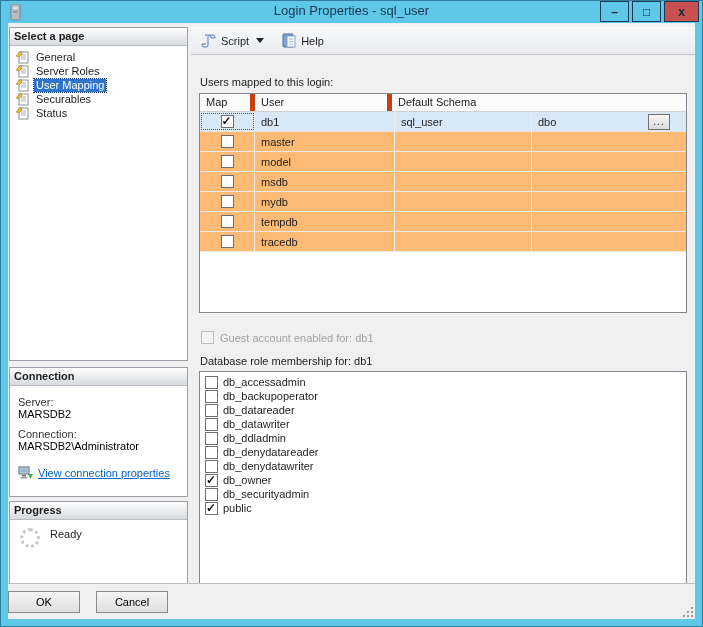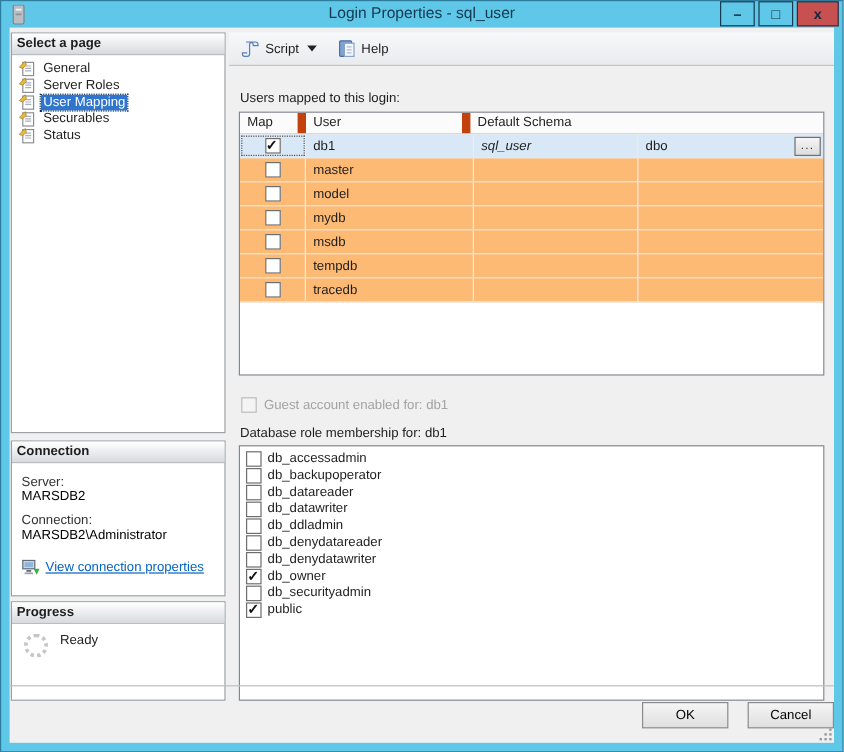--- a/index.html
+++ b/index.html
@@ -61,55 +61,55 @@
   .caret { width: 0; height: 0; border-left: 4px solid transparent;
            border-right: 4px solid transparent; border-top: 5px solid #222; margin-left: 3px; }
   .section-label { position: absolute; left: 9px; }
   .lbl-users { top: 53px; }
   .lbl-roles { top: 332px; }
   
   .utable { position: absolute; left: 8px; top: 70px; width: 488px; height: 220px;
             background: #fff; border: 1px solid #828790; overflow: hidden; }
   .thead { display: flex; height: 18px; background: #fbfbfb;
            border-bottom: 1px solid #d0d0d0; }
-  .th { padding: 2px 6px; border-right: 7px solid #c2410c; color: #222; }
+  .th { padding: 2px 6px; border-right: 5px solid #c2410c; color: #222; }
   .th:last-child { border-right: none; }
   .col-map { width: 55px; } .col-db { width: 140px; } .col-user { width: 137px; }
   .col-schema { flex: 1; }
   .trow { display: flex; height: 20px; border-bottom: 1px solid #e9e9e9;
           align-items: stretch; background: #fdba74; }
   .trow.selected { background: var(--row_selection, #d9e8f7); }
   .cell { padding: 3px 6px; border-right: 1px solid #ededed; display: flex; align-items: center; }
   .cell:last-child { border-right: none; }
   .cell-map { width: 55px; justify-content: center; }
   .trow.selected .cell-map { outline: 1px dotted #555; outline-offset: -2px; }
-  .cell-db { width: 140px; } .cell-user { width: 137px; font-style: italic; }
-  .cell-schema { flex: 1; justify-content: space-between; padding-right: 2px; }
+  .cell-db { width: 140px; } .cell-user { width: 137px; }
+  .cell-schema { flex: 1; justify-content: space-between; padding-right: 16px; }
   .ellipsis-btn { width: 22px; height: 16px; border: 1px solid #707070;
                   background: linear-gradient(#f6f6f6, #dcdcdc);
                   font-size: 10px; line-height: 8px; text-align: center;
                   color: #333; letter-spacing: 1px; cursor: default; }
   
   .checkbox { width: 13px; height: 13px; border: 1px solid #6e6e6e; background: #fff;
               position: relative; flex: none; cursor: default; }
   .checkbox.checked::after { content: "✓"; position: absolute; left: 0px; top: -2px;
                              font-size: 12px; font-weight: bold; color: #111; }
   .checkbox.disabled { border-color: #bcbcbc; background: #f4f4f4; }
   .guest-row { position: absolute; left: 10px; top: 308px; display: flex;
                align-items: center; gap: 6px; color: #a3a3a3; }
   
   .rolelist { position: absolute; left: 8px; top: 348px; width: 488px; height: 213px;
               background: #fff; border: 1px solid #828790; padding: 3px 0;
               overflow: hidden; }
   .role-item { display: flex; align-items: center; gap: 5px; height: 14px;
                padding-left: 5px; }
   
-  .footer { position: absolute; left: 0; right: 0; bottom: 0; height: 48px;
+  .footer { position: absolute; left: 0; right: 0; bottom: 0; height: 36px;
             border-top: 1px solid #bfbfbf; display: flex; align-items: center;
-            justify-content: flex-end; gap: 16px; }
+            gap: 16px; }
   .btn { width: 72px; height: 22px; border: 1px solid #8a8a8a;
          background: linear-gradient(#f5f5f5, #dfdfdf); font-size: 11px;
          font-family: "Liberation Sans", sans-serif; cursor: default; }
   .resize-grip { position: absolute; right: 2px; bottom: 2px; width: 12px; height: 12px; }
   .resize-grip::before { content: ""; position: absolute; right: 0; bottom: 0;
     width: 2px; height: 2px; background: #9a9a9a;
     box-shadow: -4px 0 #9a9a9a, -8px 0 #9a9a9a, 0 -4px #9a9a9a, -4px -4px #9a9a9a, 0 -8px #9a9a9a; }
   .icon { flex: none; display: inline-flex; }
 </style>
 </head>
@@ -303,33 +303,33 @@
     <div class="cell cell-schema">
       <span class="schema-text"></span>
 
     </div>
   </div>
 
   <div class="trow">
     <div class="cell cell-map">
       <span class="checkbox"></span>
     </div>
+    <div class="cell cell-db">msdb</div>
+    <div class="cell cell-user"></div>
+    <div class="cell cell-schema">
+      <span class="schema-text"></span>
+
+    </div>
+  </div>
+
+  <div class="trow">
+    <div class="cell cell-map">
+      <span class="checkbox"></span>
+    </div>
     <div class="cell cell-db">mydb</div>
-    <div class="cell cell-user"></div>
-    <div class="cell cell-schema">
-      <span class="schema-text"></span>
-
-    </div>
-  </div>
-
-  <div class="trow">
-    <div class="cell cell-map">
-      <span class="checkbox"></span>
-    </div>
-    <div class="cell cell-db">msdb</div>
     <div class="cell cell-user"></div>
     <div class="cell cell-schema">
       <span class="schema-text"></span>
 
     </div>
   </div>
 
   <div class="trow">
     <div class="cell cell-map">
       <span class="checkbox"></span>

